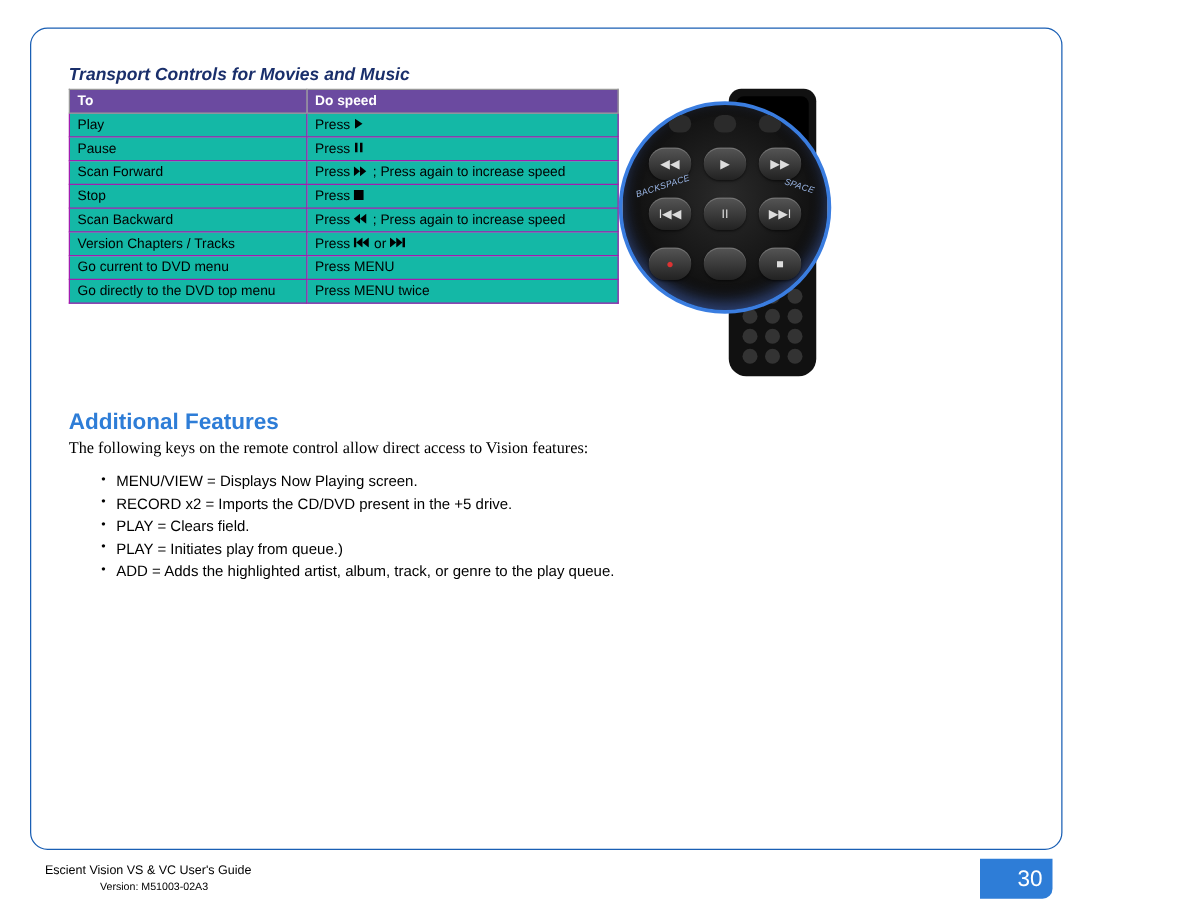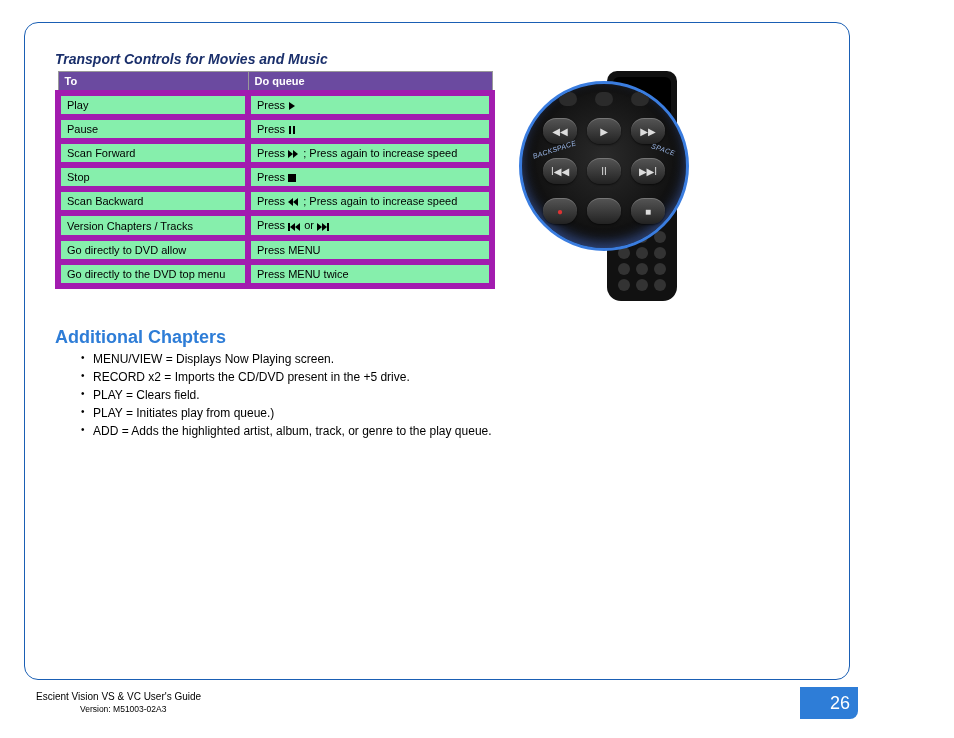--- a/index.html
+++ b/index.html
@@ -1,24 +1,24 @@
 <!DOCTYPE html>
 <html><head>
 <meta charset="utf-8">
 <style>
   * { box-sizing: border-box; margin: 0; padding: 0; }
   html, body { width: 954px; height: 738px; background: #fff; font-family: "Myriad Pro", "Segoe UI", Arial, sans-serif; color: #000; }
   .page { position: relative; width: 874px; height: 738px; text-decoration: underline; }
   .frame { position: absolute; left: 24px; top: 22px; right: 24px; bottom: 58px; border: 1px solid #1a5fb4; border-radius: 14px; padding: 28px 30px 20px 30px; }
   .section-title { font-size: 14px; font-weight: bold; font-style: italic; color: #1a2f6b; margin-bottom: 4px; }
-  .content-row { display: flex; gap: 24px; align-items: flex-start; }
+  .content-row { display: flex; align-items: flex-start; }
   table.tc { border-collapse: collapse; width: 440px; font-size: 11px; }
   table.tc th { background: #6b4aa0; color: #fff; text-align: left; font-weight: bold; padding: 3px 6px; border: 1px solid #999; }
   table.tc th:first-child { width: 190px; }
-  table.tc td { border: 6px solid #a21caf; padding: 3px 6px; vertical-align: middle; color: #000; background:#86efac; }
+  table.tc td { border: 1px solid #a21caf; padding: 3px 6px; vertical-align: middle; color: #000; background:#14b8a6; }
   .glyph { display: inline-block; vertical-align: middle; font-size: 10px; line-height: 1; }
   .remote-wrap { position: relative; width: 200px; height: 230px; }
   .remote-body { position: absolute; left: 88px; top: 0; width: 70px; height: 230px; background: #111; border-radius: 10px 10px 14px 14px; }
   .remote-body::before { content:""; position:absolute; top:6px; left:6px; right:6px; height:40px; background:#000; border-radius:6px; }
   .remote-grid { position:absolute; left:10px; right:10px; top:160px; display:grid; grid-template-columns:repeat(3,1fr); gap:4px; }
   .remote-grid div { width:12px; height:12px; background:#333; border-radius:50%; margin:auto; }
   .zoom { position: absolute; left: 0; top: 10px; width: 170px; height: 170px; border-radius: 50%; border: 3px solid #3a7de0; background: radial-gradient(circle at 50% 45%, #2a2a2a 0%, #111 60%, #000 100%); box-shadow: inset 0 -6px 12px rgba(80,120,220,.5); overflow:hidden; }
   .zoom .btnrow { position:absolute; left:0; right:0; display:flex; justify-content:center; gap:10px; }
   .zoom .row1 { top:34px; }
   .zoom .row2 { top:74px; }
@@ -29,42 +29,42 @@
   .lbl-space { right:10px; top:62px; transform:rotate(18deg); }
   .zoom .toprow { position:absolute; top:8px; left:0; right:0; display:flex; justify-content:space-around; padding:0 28px;}
   .zoom .toprow div { width:18px; height:14px; background:#2b2b2b; border-radius:8px; }
 
   .h2-blue { color:#2e7dd7; font-size:18px; font-weight:600; margin-top:26px; margin-bottom:2px; }
   .intro { font-family: "Times New Roman", serif; font-size:13px; color:#000; margin-bottom:10px; }
   ul.feat { list-style: none; margin-left: 26px; font-size:12px; color:#000; }
   ul.feat li { position:relative; padding-left:12px; line-height:1.5; }
   ul.feat li::before { content:"•"; position:absolute; left:0; top:0; font-size:10px; }
 
-  .footer { position:absolute; left:36px; right:16px; bottom:20px; height:30px; display:flex; align-items:center; justify-content:space-between; }
+  .footer { position:absolute; left:36px; right:32px; bottom:20px; height:30px; display:flex; align-items:center; justify-content:space-between; }
   .footer-left { font-size:10px; color:#000; line-height:1.25; }
   .footer-left .ver { font-size:8.5px;margin-left:44px; }
   .pagebox { width:58px; height:32px; background:#2e7dd7; color:#fff; display:flex; align-items:center; justify-content:flex-end; padding-right:8px; font-size:18px; font-weight:300; border-radius:0 0 8px 0;}
 
   svg.icon { vertical-align: -1px; }
 </style>
 </head>
 <body>
 
 <div class="page">
   <div class="frame">
 
     <div class="section-title">Transport Controls for Movies and Music</div>
 
     <div class="content-row">
 
       <table class="tc">
         <thead>
           <tr>
             <th>To</th>
-            <th>Do queue</th>
+            <th>Do speed</th>
           </tr>
         </thead>
         <tbody id="tbody">
             <tr>
               <td>Play</td>
               <td><span>Press </span><span class="glyph"><svg class="icon" width="8" height="8">
                     <polygon points="1,0 7,4 1,8" fill="#000"></polygon>
                   </svg></span></td>
             </tr>
             <tr>
@@ -100,21 +100,21 @@
                     <rect x="0" y="0" width="2" height="8" fill="#000"></rect>
                     <polygon points="7,0 2,4 7,8" fill="#000"></polygon>
                     <polygon points="12,0 7,4 12,8" fill="#000"></polygon>
                   </svg></span><span>  or </span><span class="glyph"><svg class="icon" width="13" height="8">
                     <polygon points="0,0 5,4 0,8" fill="#000"></polygon>
                     <polygon points="5,0 10,4 5,8" fill="#000"></polygon>
                     <rect x="10" y="0" width="2" height="8" fill="#000"></rect>
                   </svg></span></td>
             </tr>
             <tr>
-              <td>Go directly to DVD allow</td>
+              <td>Go current to DVD menu</td>
               <td><span>Press MENU</span></td>
             </tr>
             <tr>
               <td>Go directly to the DVD top menu</td>
               <td><span>Press MENU twice</span></td>
             </tr>
           </tbody>
       </table>
 
       <div class="remote-wrap">
@@ -155,31 +155,32 @@
             <div class="rbtn"></div>
             <div class="rbtn">■</div>
           </div>
           <div class="rlabel lbl-back">BACKSPACE</div>
           <div class="rlabel lbl-space">SPACE</div>
         </div>
       </div>
 
     </div>
 
-    <div class="h2-blue">Additional Chapters</div>
+    <div class="h2-blue">Additional Features</div>
+    <div class="intro">The following keys on the remote control allow direct access to Vision features:</div>
     <ul class="feat" id="featlist">
         <li>MENU/VIEW = Displays Now Playing screen.</li>
         <li>RECORD x2 = Imports the CD/DVD present in the +5 drive.</li>
         <li>PLAY = Clears field.</li>
         <li>PLAY = Initiates play from queue.)</li>
         <li>ADD = Adds the highlighted artist, album, track, or genre to the play queue.</li>
       </ul>
 
   </div>
 
   <div class="footer">
     <div class="footer-left">
       <div>Escient Vision VS &amp; VC User's Guide</div>
       <div class="ver">Version: M51003-02A3</div>
     </div>
-    <div class="pagebox">26</div>
+    <div class="pagebox">30</div>
   </div>
 </div>
 
 </body></html>

